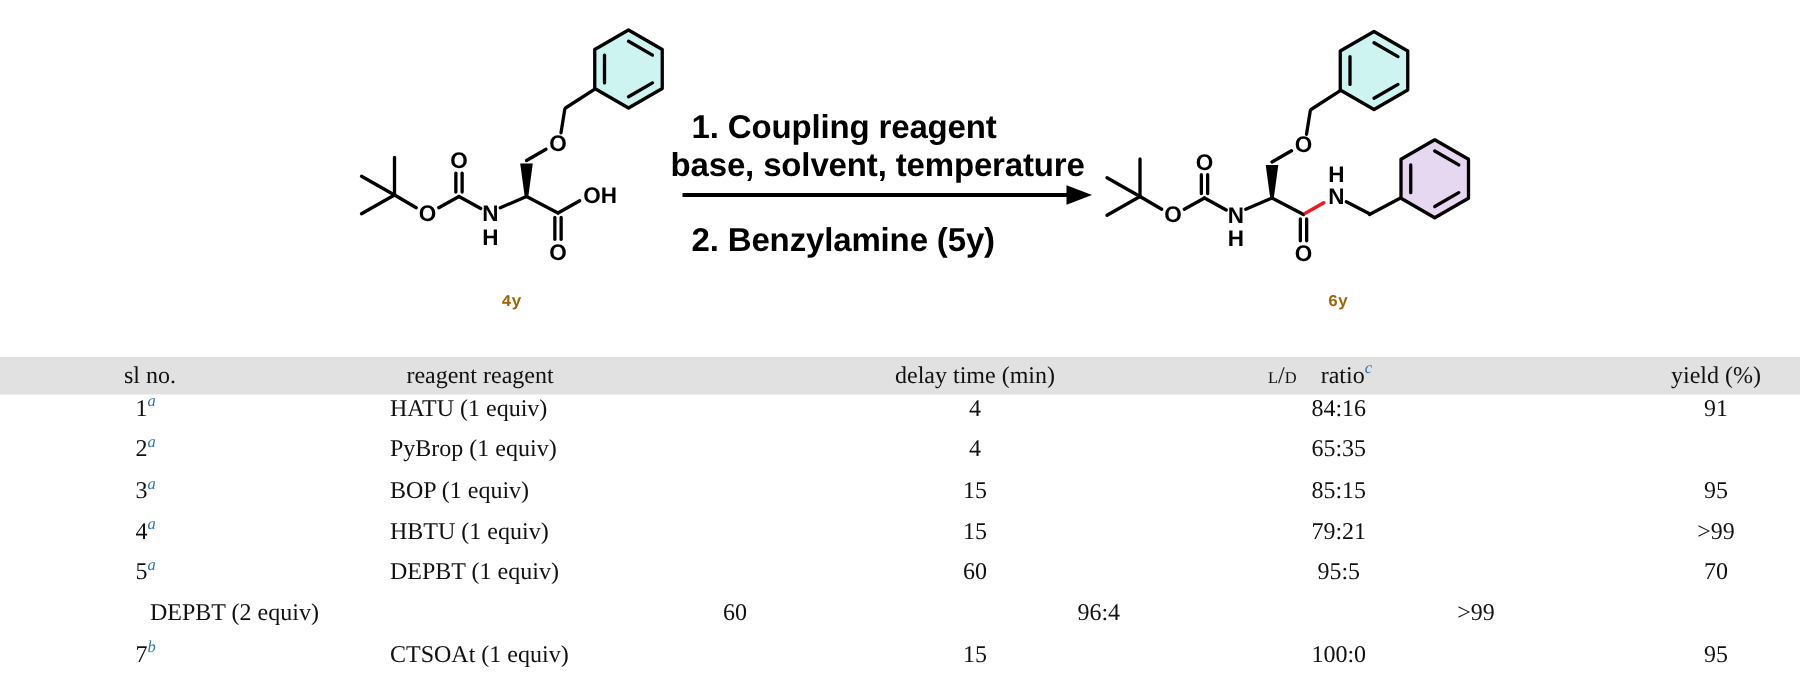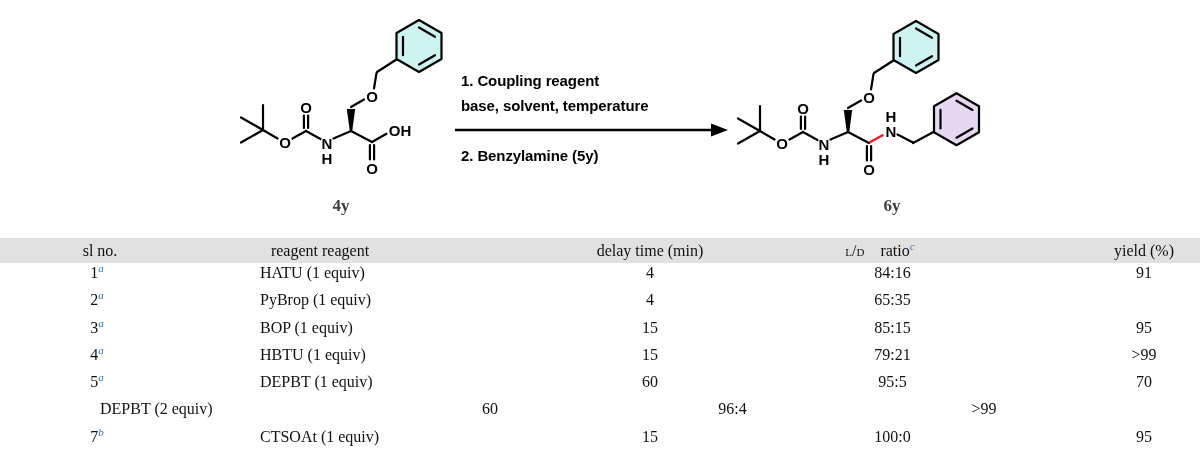--- a/index.html
+++ b/index.html
@@ -20,27 +20,27 @@
   .bond-red{stroke:var(--red);stroke-width:2.4;stroke-linecap:round;fill:none;}
   .wedge{fill:#000;stroke:none;}
   .ring-cyan{fill:var(--cyan);stroke:#000;stroke-width:2.2;stroke-linejoin:round;}
   .ring-lav{fill:var(--lavender);stroke:#000;stroke-width:2.2;stroke-linejoin:round;}
   .atom{font-family:"Liberation Sans","DejaVu Sans",sans-serif;font-weight:bold;
         font-size:15px;fill:#000;text-anchor:middle;dominant-baseline:central;}
   .arrow-line{stroke:#000;stroke-width:2.6;}
   .arrow-head{fill:#000;}
 
   .cond{position:absolute;font-family:"Liberation Sans","DejaVu Sans",sans-serif;
-        font-weight:bold;font-size:15px;color:#000;white-space:nowrap;letter-spacing:-0.1px;}
+        font-weight:bold;font-size:22px;color:#000;white-space:nowrap;letter-spacing:-0.1px;}
   .cond1{left:461px;top:72px;}
-  .cond2{left:461px;top:97px;text-align:right;}
+  .cond2{left:447px;top:97px;text-align:right;}
   .cond3{left:461px;top:147px;}
   .mol-label{position:absolute;top:196px;width:44px;text-align:center;
-        font-family:Liberation Serif, serif;font-weight:bold;
-        font-size:17px;color:#404040;}
+        font-family:Liberation Mono, monospace;font-weight:bold;
+        font-size:11px;color:#a16207;}
   .mol-label.l4y{left:319px;}
   .mol-label.l6y{left:870px;}
 
   
   .thead{position:absolute;left:0;top:238px;width:1200px;height:25px;
          background:var(--hdr-gray);display:flex;align-items:center;font-size:16px;}
   .tbody{position:absolute;left:0;top:264px;width:1200px;}
   .trow{display:flex;align-items:flex-start;height:27.3px;font-size:16px;}
   .c{flex:none;text-align:center;white-space:nowrap;}
   .c1{width:160px;padding-left:40px;}

